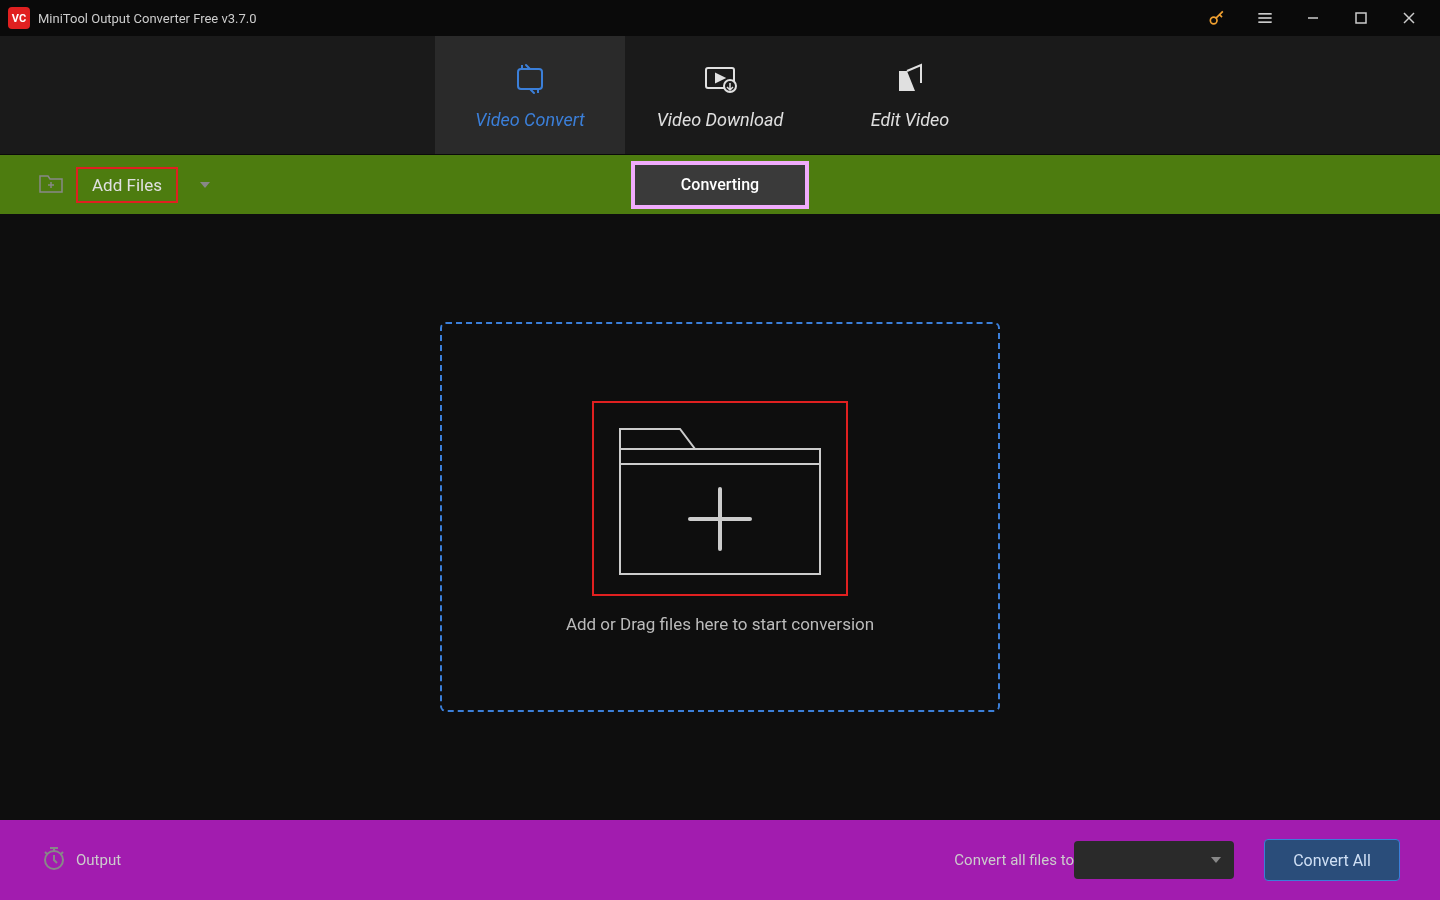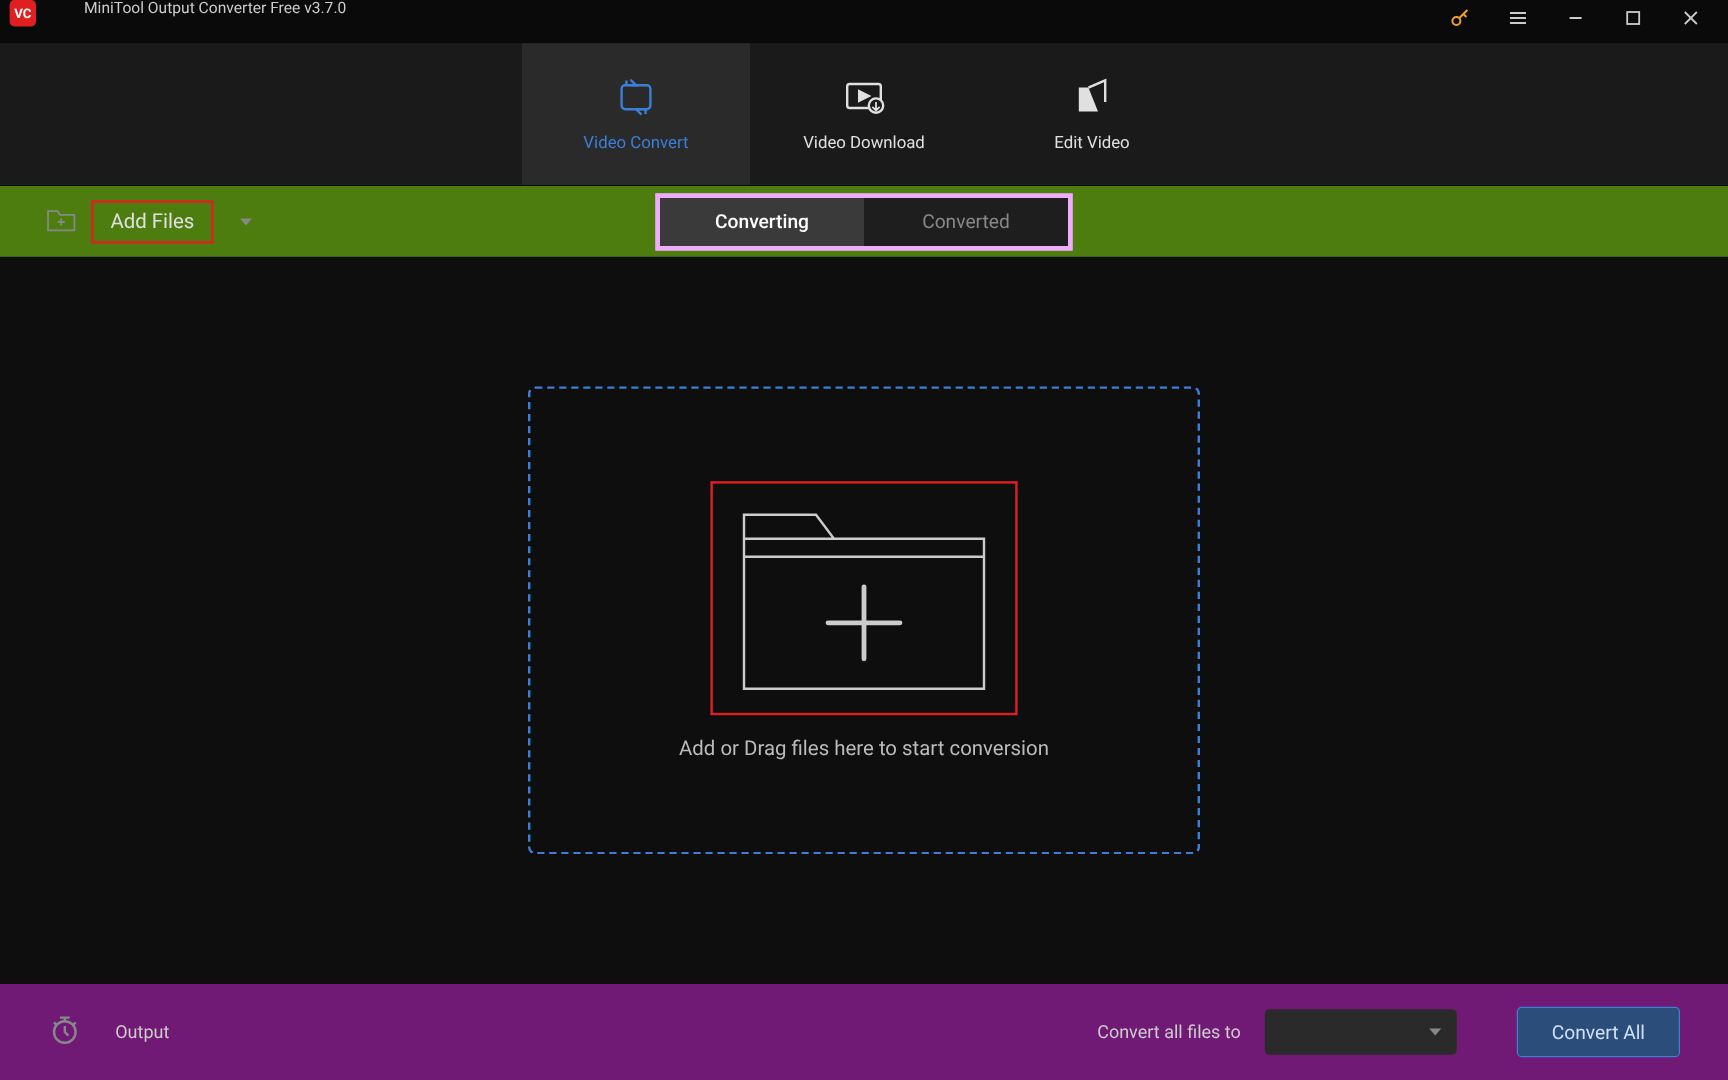--- a/index.html
+++ b/index.html
@@ -1,48 +1,48 @@
 <!DOCTYPE html>
 <html><head>
   <meta charset="utf-8">
   <style>
     * { margin: 0; padding: 0; box-sizing: border-box; font-family: -apple-system, BlinkMacSystemFont, "Segoe UI", Roboto, sans-serif; }
     body { width: 1440px; height: 900px; background: #0a0a0a; color: #e0e0e0; overflow: hidden; }
     .app { width: 100%; height: 100%; display: flex; flex-direction: column; background: #111; }
 
-    .titlebar { height: 36px; background: #0a0a0a; display: flex; align-items: flex-start; padding: 0 8px; gap: 32px; }
+    .titlebar { height: 36px; background: #0a0a0a; display: flex; align-items: center; padding: 0 8px; }
     .titlebar-logo { width: 22px; height: 22px; background: #e02020; border-radius: 4px; display: flex; align-items: center; justify-content: center; margin-right: 8px; }
     .titlebar-logo span { color: white; font-size: 11px; font-weight: bold; }
     .titlebar-title { color: #ccc; font-size: 13px; flex: 1; }
     .titlebar-icons { display: flex; align-items: center; gap: 18px; padding-right: 8px; }
     .titlebar-icon { width: 30px; height: 30px; display: flex; align-items: center; justify-content: center; cursor: pointer; color: #ccc; }
     .key-icon { color: #f0a030; }
 
     .nav { height: 118px; background: #1a1a1a; display: flex; justify-content: center; }
     .nav-item { width: 190px; display: flex; flex-direction: column; align-items: center; justify-content: center; cursor: pointer; color: #e0e0e0; }
     .nav-item.active { background: #2a2a2a; color: #3b7fd9; }
     .nav-item.active .nav-label { color: #3b7fd9; }
     .nav-icon { height: 36px; display: flex; align-items: center; justify-content: center; margin-bottom: 12px; }
-    .nav-label { font-size: 14px; }
+    .nav-label { font-size: 18px; font-style: italic; }
 
     .toolbar { height: 60px; background: #4d7c0f; border-top: 1px solid #0a0a0a; display: flex; align-items: center; padding: 0 38px; position: relative; }
     .add-files-wrap { display: flex; align-items: center; gap: 12px; }
     .add-folder-icon { color: #888; }
     .add-files-btn { border: 2px solid #e02020; padding: 6px 14px; font-size: 17px; color: #e0e0e0; cursor: pointer; }
     .add-files-dropdown { color: #888; margin-left: 8px; cursor: pointer; }
     .tabs { position: absolute; left: 50%; transform: translateX(-50%); display: flex; border: 4px solid #f0abfc; }
     .tab { width: 170px; height: 40px; display: flex; align-items: center; justify-content: center; font-size: 16px; cursor: pointer; color: #888; background: #1e1e1e; }
     .tab.active { background: #3a3a3a; color: #fff; font-weight: 500; }
 
     .content { flex: 1; background: #0e0e0e; display: flex; align-items: center; justify-content: center; }
     .dropzone { width: 560px; height: 390px; border: 2px dashed #3b7fd9; border-radius: 6px; display: flex; flex-direction: column; align-items: center; justify-content: center; }
     .dropzone-icon-wrap { border: 2px solid #e02020; padding: 6px 16px; margin-bottom: 18px; cursor: pointer; }
     .dropzone-text { color: #bbb; font-size: 17px; }
 
-    .footer { height: 80px; background: #701a75; display: flex; align-items: center; padding: 0 40px; gap: 20px; }
+    .footer { height: 80px; background: #a21caf; display: flex; align-items: center; padding: 0 40px; }
     .clock-icon { color: #888; }
     .output-label { color: #ccc; font-size: 15px; margin-left: 8px; }
     .output-path { width: 480px; height: 38px; background: #2a2a2a; border-radius: 4px; display: flex; align-items: center; padding: 0 14px; color: #888; font-size: 14px; cursor: pointer; justify-content: space-between; }
     .spacer { flex: 1; }
     .convert-label { color: #ccc; font-size: 15px; }
     .convert-select { width: 160px; height: 38px; background: #2a2a2a; border-radius: 4px; display: flex; align-items: center; justify-content: flex-end; padding: 0 12px; color: #888; cursor: pointer; }
     .convert-all-btn { width: 136px; height: 42px; background: #2a4d7a; border: 1px solid #3b7fd9; border-radius: 4px; display: flex; align-items: center; justify-content: center; color: #d0e0f5; font-size: 16px; cursor: pointer; margin-left: 30px; }
   </style>
 </head>
 <body>
@@ -131,21 +131,20 @@
       </div>
       <div class="add-files-btn">Add Files</div>
       <div class="add-files-dropdown">
         <svg width="14" height="10" viewBox="0 0 14 10" fill="currentColor">
             <polygon points="2,2 12,2 7,8"></polygon>
           </svg>
       </div>
     </div>
     <div class="tabs">
       <div class="tab active">Converting</div>
-      <div class="tab">Converted</div>
     </div>
   </div>
 
   <div class="content">
     <div class="dropzone">
       <div class="dropzone-icon-wrap">
         <svg width="220" height="175" viewBox="0 0 220 175" fill="none" stroke="#ccc" stroke-width="2">
           <path d="M10 20 h60 l15 20 h-75 z M10 40 h200 v125 h-200 z M10 55 h200"></path>
           <line x1="110" y1="80" x2="110" y2="140" stroke-width="4" stroke-linecap="round"></line>
           <line x1="80" y1="110" x2="140" y2="110" stroke-width="4" stroke-linecap="round"></line>

